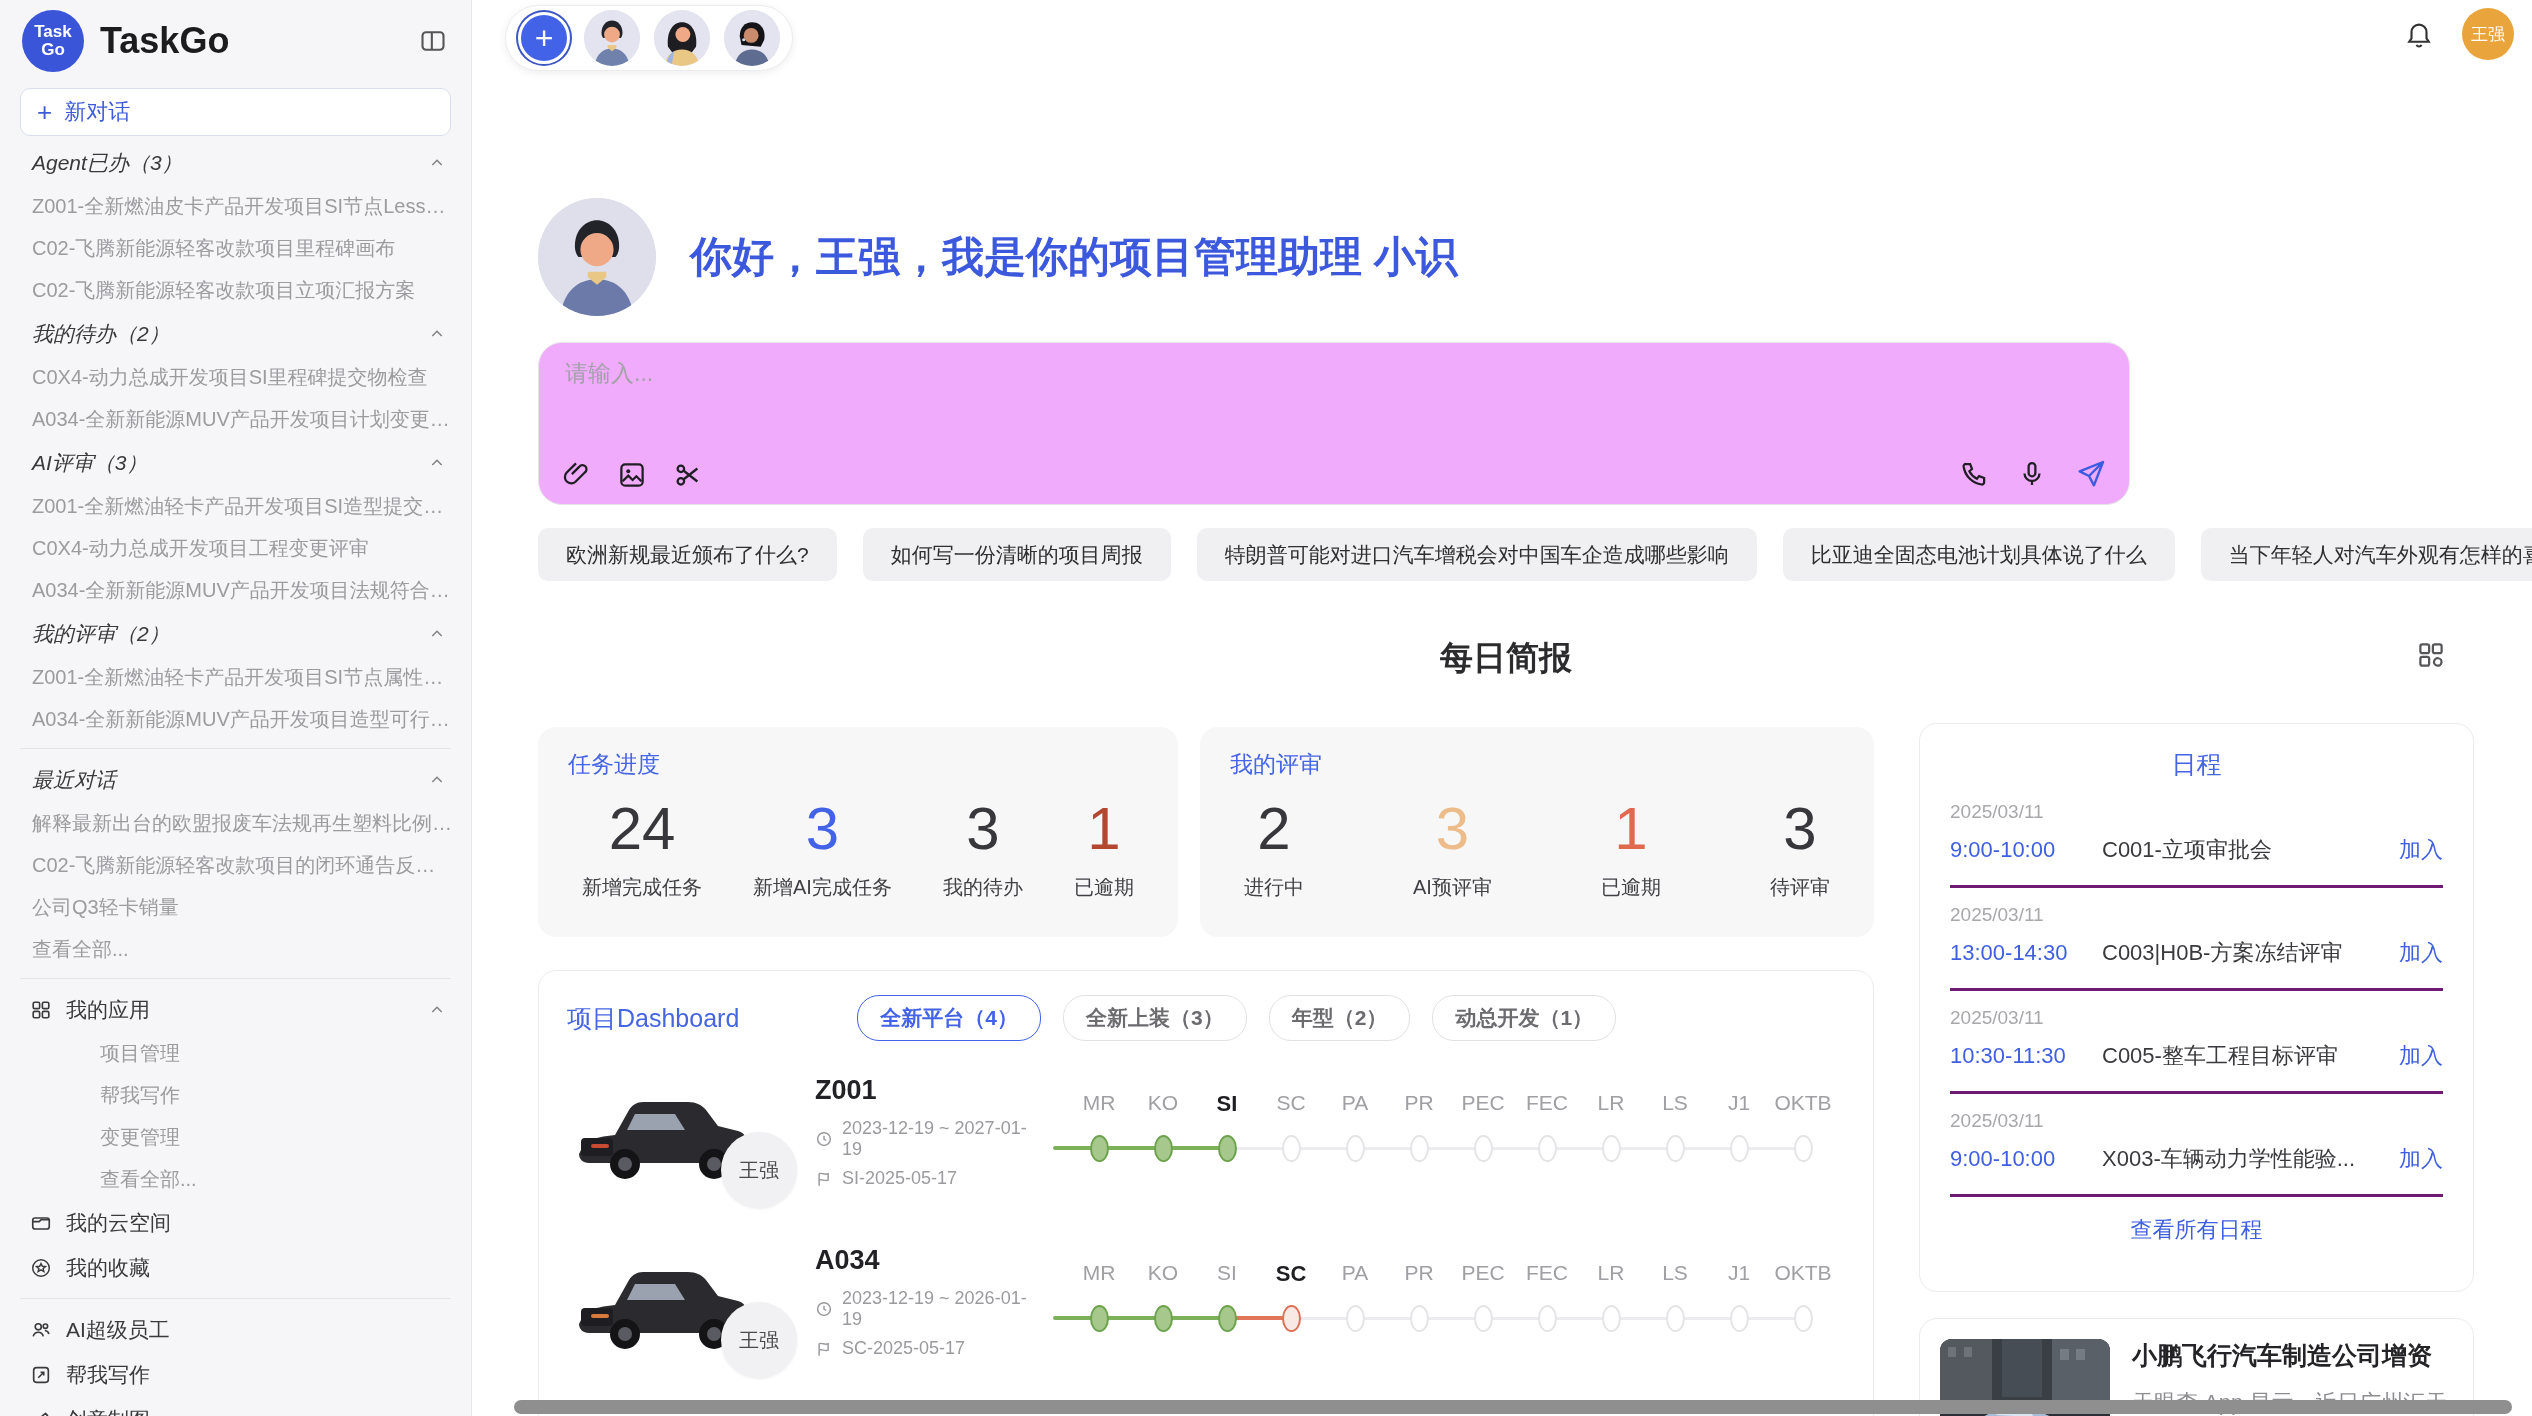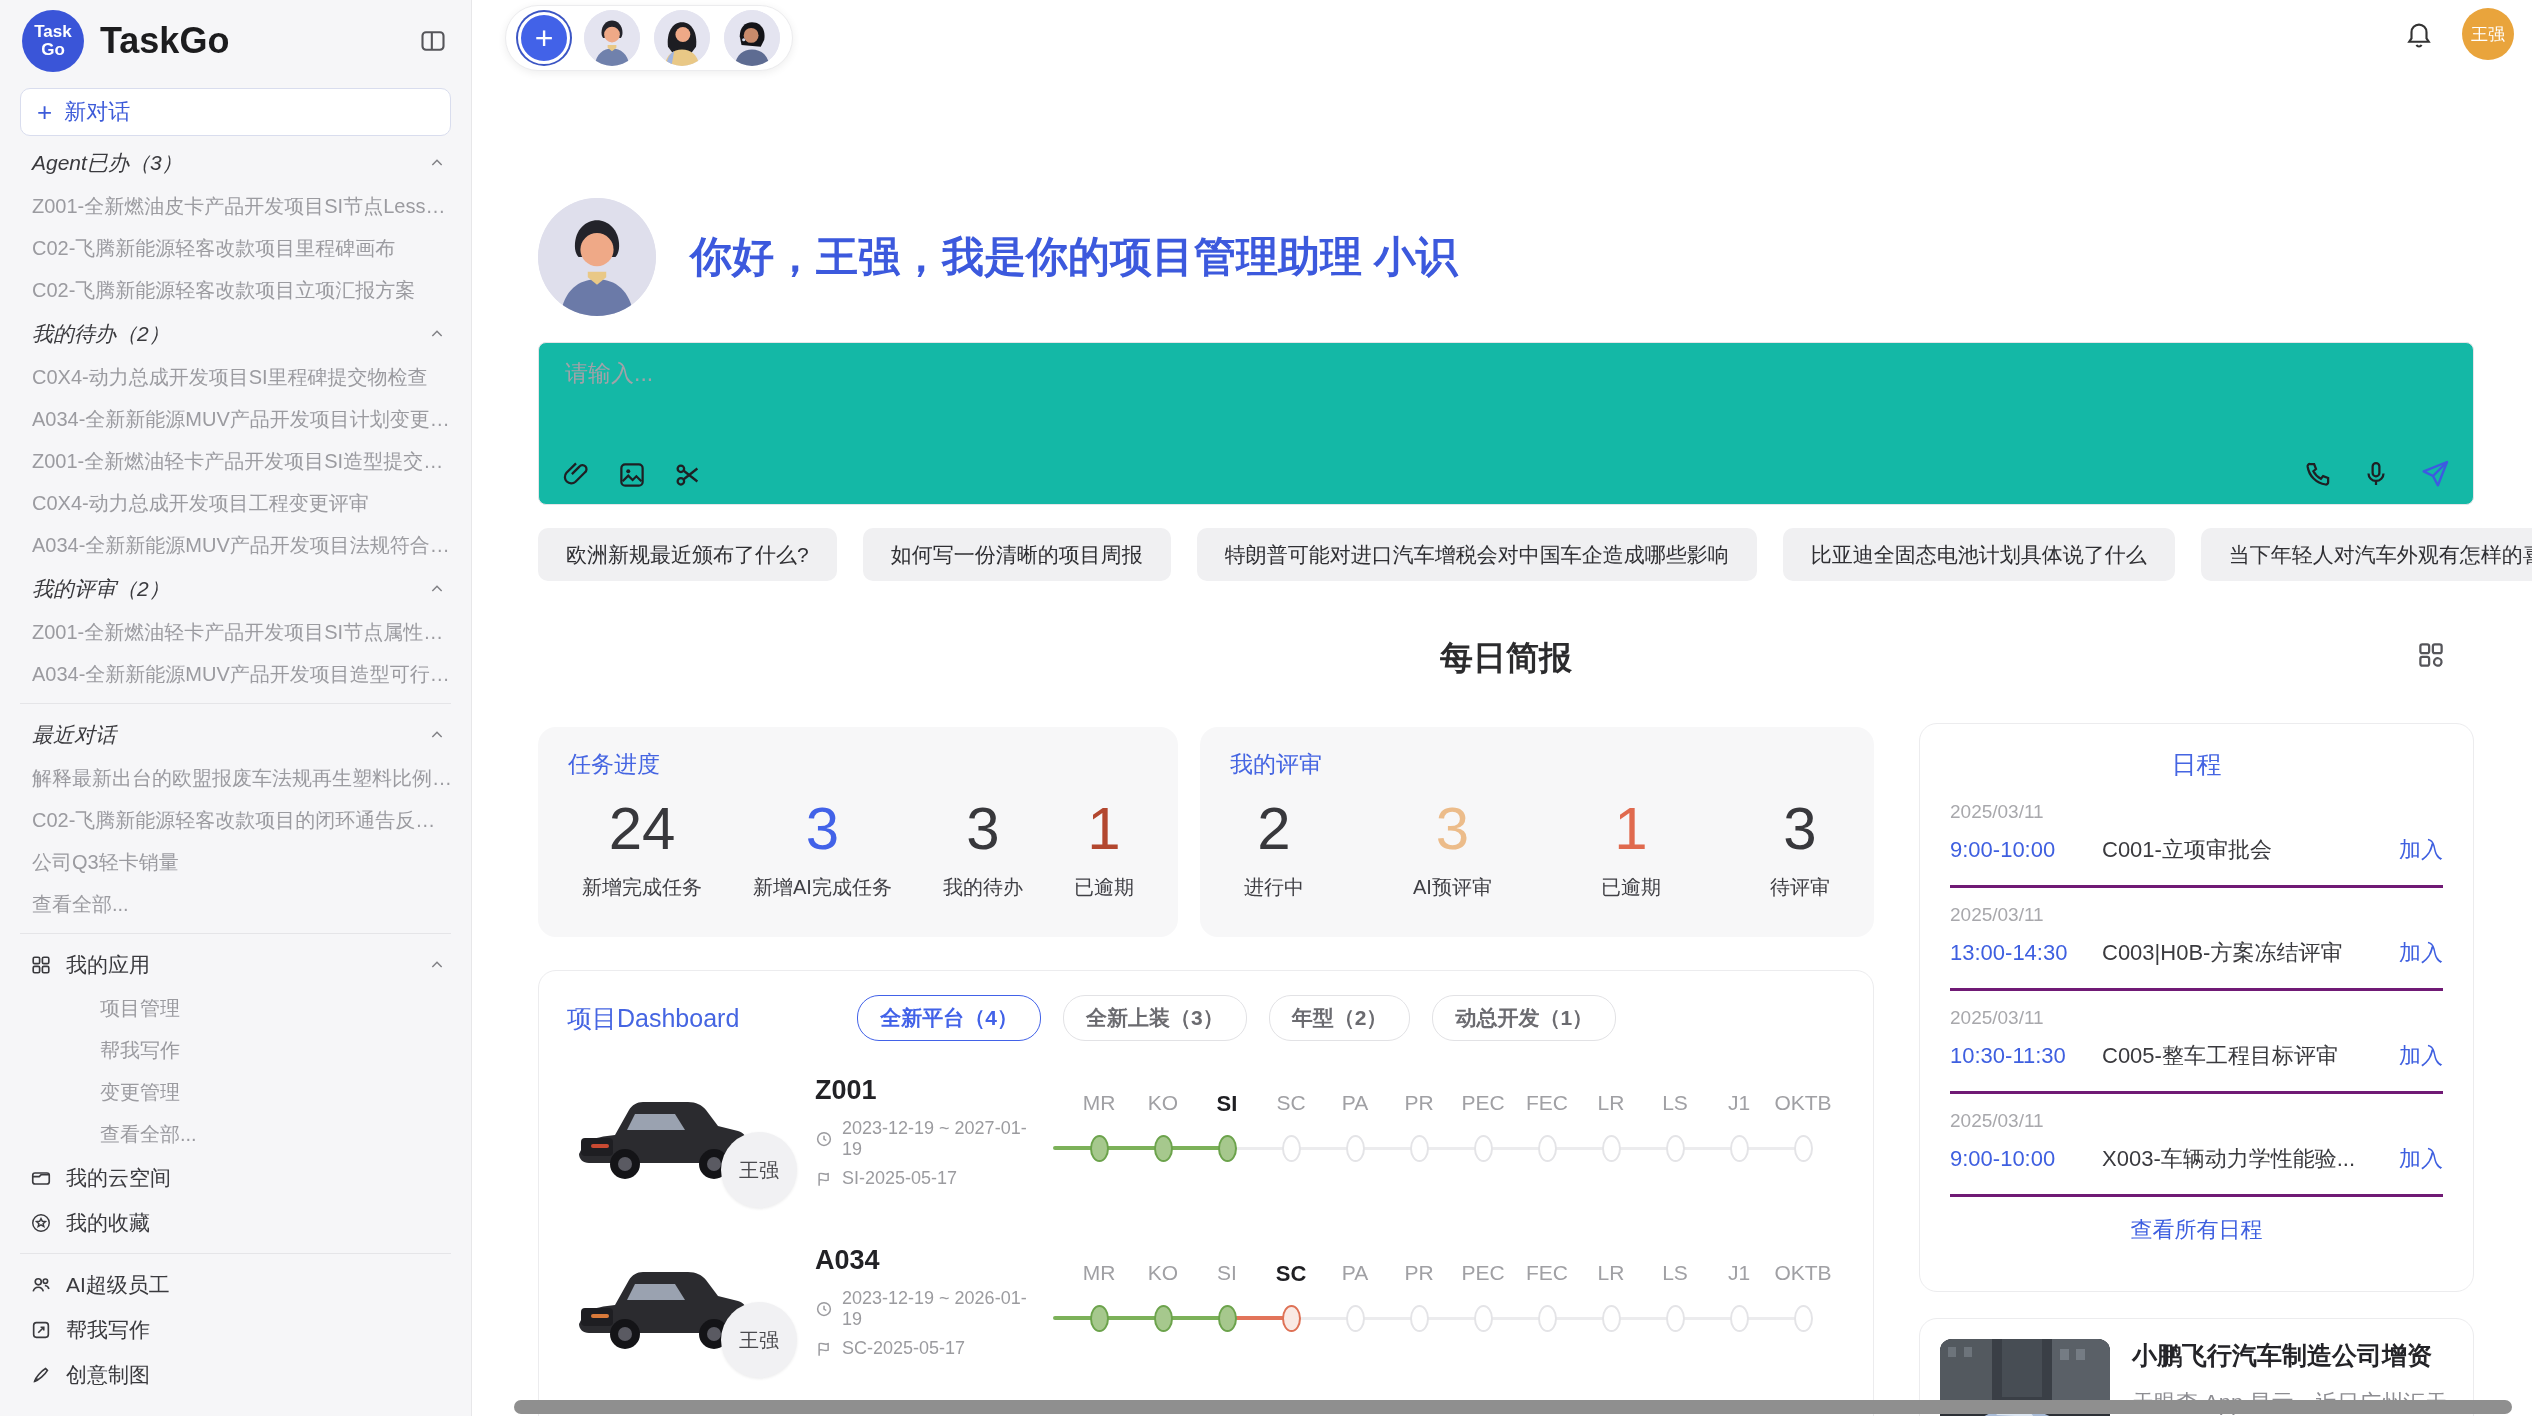--- a/index.html
+++ b/index.html
@@ -39,22 +39,22 @@
   .bell{color:#333;cursor:pointer;}
   .user-av{width:52px;height:52px;border-radius:50%;background:#E9A43C;color:#fff;font-size:17px;
            display:flex;align-items:center;justify-content:center;cursor:pointer;}
 
   
   .greeting{position:absolute;left:538px;top:198px;display:flex;align-items:center;}
   .greet-av{width:118px;height:118px;border-radius:50%;overflow:hidden;background:#DFDFEC;flex:none;}
   .greet-text{margin-left:34px;font-size:42px;font-weight:700;color:#3C59DD;}
 
   
-  .input-card{position:absolute;left:538px;top:342px;width:1936px;height:163px;background:#14b8a6;
-              border:1.5px solid #e5e5e8;border-radius:8px;box-sizing:border-box;}
+  .input-card{position:absolute;left:538px;top:342px;width:1592px;height:163px;background:#f0abfc;
+              border:1.5px solid #e5e5e8;border-radius:24px;box-sizing:border-box;}
   .input-card input{position:absolute;left:24px;top:16px;right:24px;border:none;outline:none;font-size:23px;color:#333;
                     font-family:inherit;background:transparent;}
   .input-card input::placeholder{color:#a2a2a8;}
   .ic-left{position:absolute;left:22px;bottom:14px;display:flex;gap:26px;align-items:center;}
   .ic-right{position:absolute;right:22px;bottom:14px;display:flex;gap:28px;align-items:center;}
   .tool-ic{color:#1f1f23;cursor:pointer;}
   .send-ic{color:#3D5BE0;cursor:pointer;}
 
   
   .chips{position:absolute;left:538px;top:528px;width:1936px;display:flex;gap:26px;}
@@ -170,20 +170,29 @@
         <span class="sp"></span>
       <span class="chev">
           <svg width="16" height="16" viewBox="0 0 24 24" fill="none" stroke="currentColor" stroke-width="2.2">
             <polyline points="5 15 12 8 19 15"></polyline>
           </svg>
         </span>
     </div>
     <div class="sb-item">C0X4-动力总成开发项目SI里程碑提交物检查</div>
     <div class="sb-item">A034-全新新能源MUV产品开发项目计划变更表编写</div>
 
+    <div class="sb-sec-h">
+      <span>AI评审（3）</span>
+        <span class="sp"></span>
+      <span class="chev">
+          <svg width="16" height="16" viewBox="0 0 24 24" fill="none" stroke="currentColor" stroke-width="2.2">
+            <polyline points="5 15 12 8 19 15"></polyline>
+          </svg>
+        </span>
+    </div>
     <div class="sb-item">Z001-全新燃油轻卡产品开发项目SI造型提交物评审</div>
     <div class="sb-item">C0X4-动力总成开发项目工程变更评审</div>
     <div class="sb-item">A034-全新新能源MUV产品开发项目法规符合性评审</div>
 
     <div class="sb-sec-h">
       <span>我的评审（2）</span>
         <span class="sp"></span>
       <span class="chev">
           <svg width="16" height="16" viewBox="0 0 24 24" fill="none" stroke="currentColor" stroke-width="2.2">
             <polyline points="5 15 12 8 19 15"></polyline>

